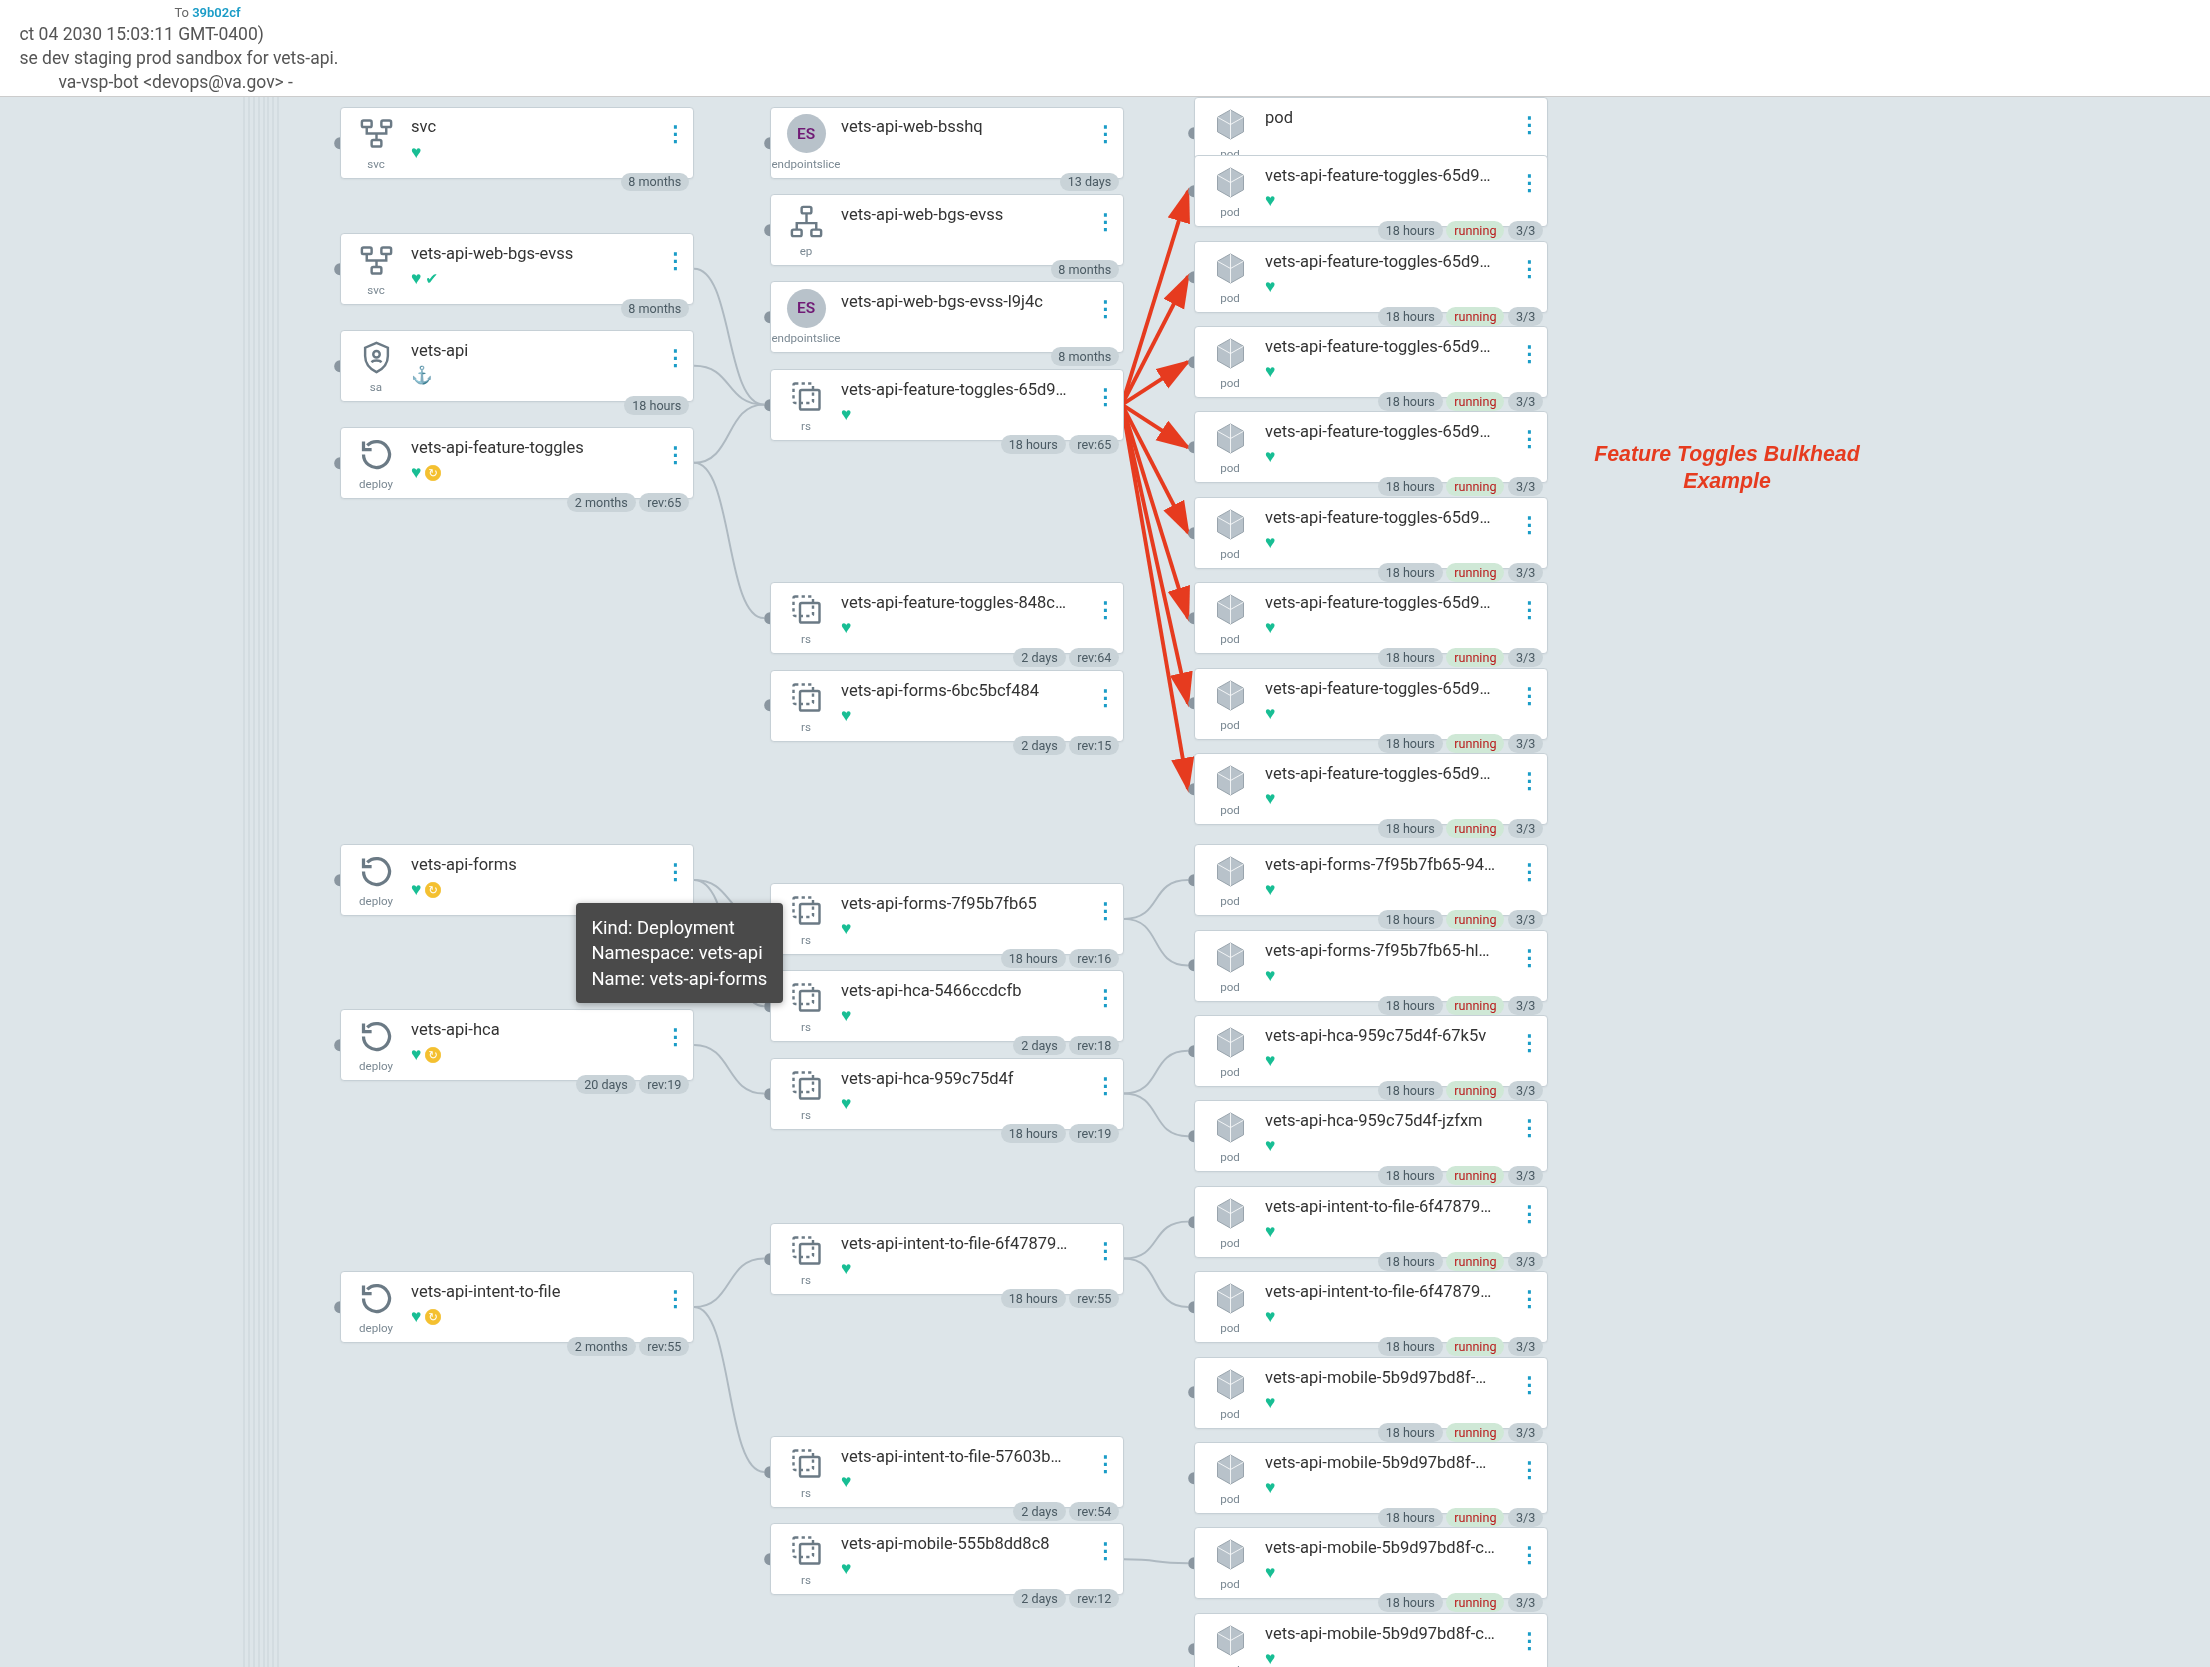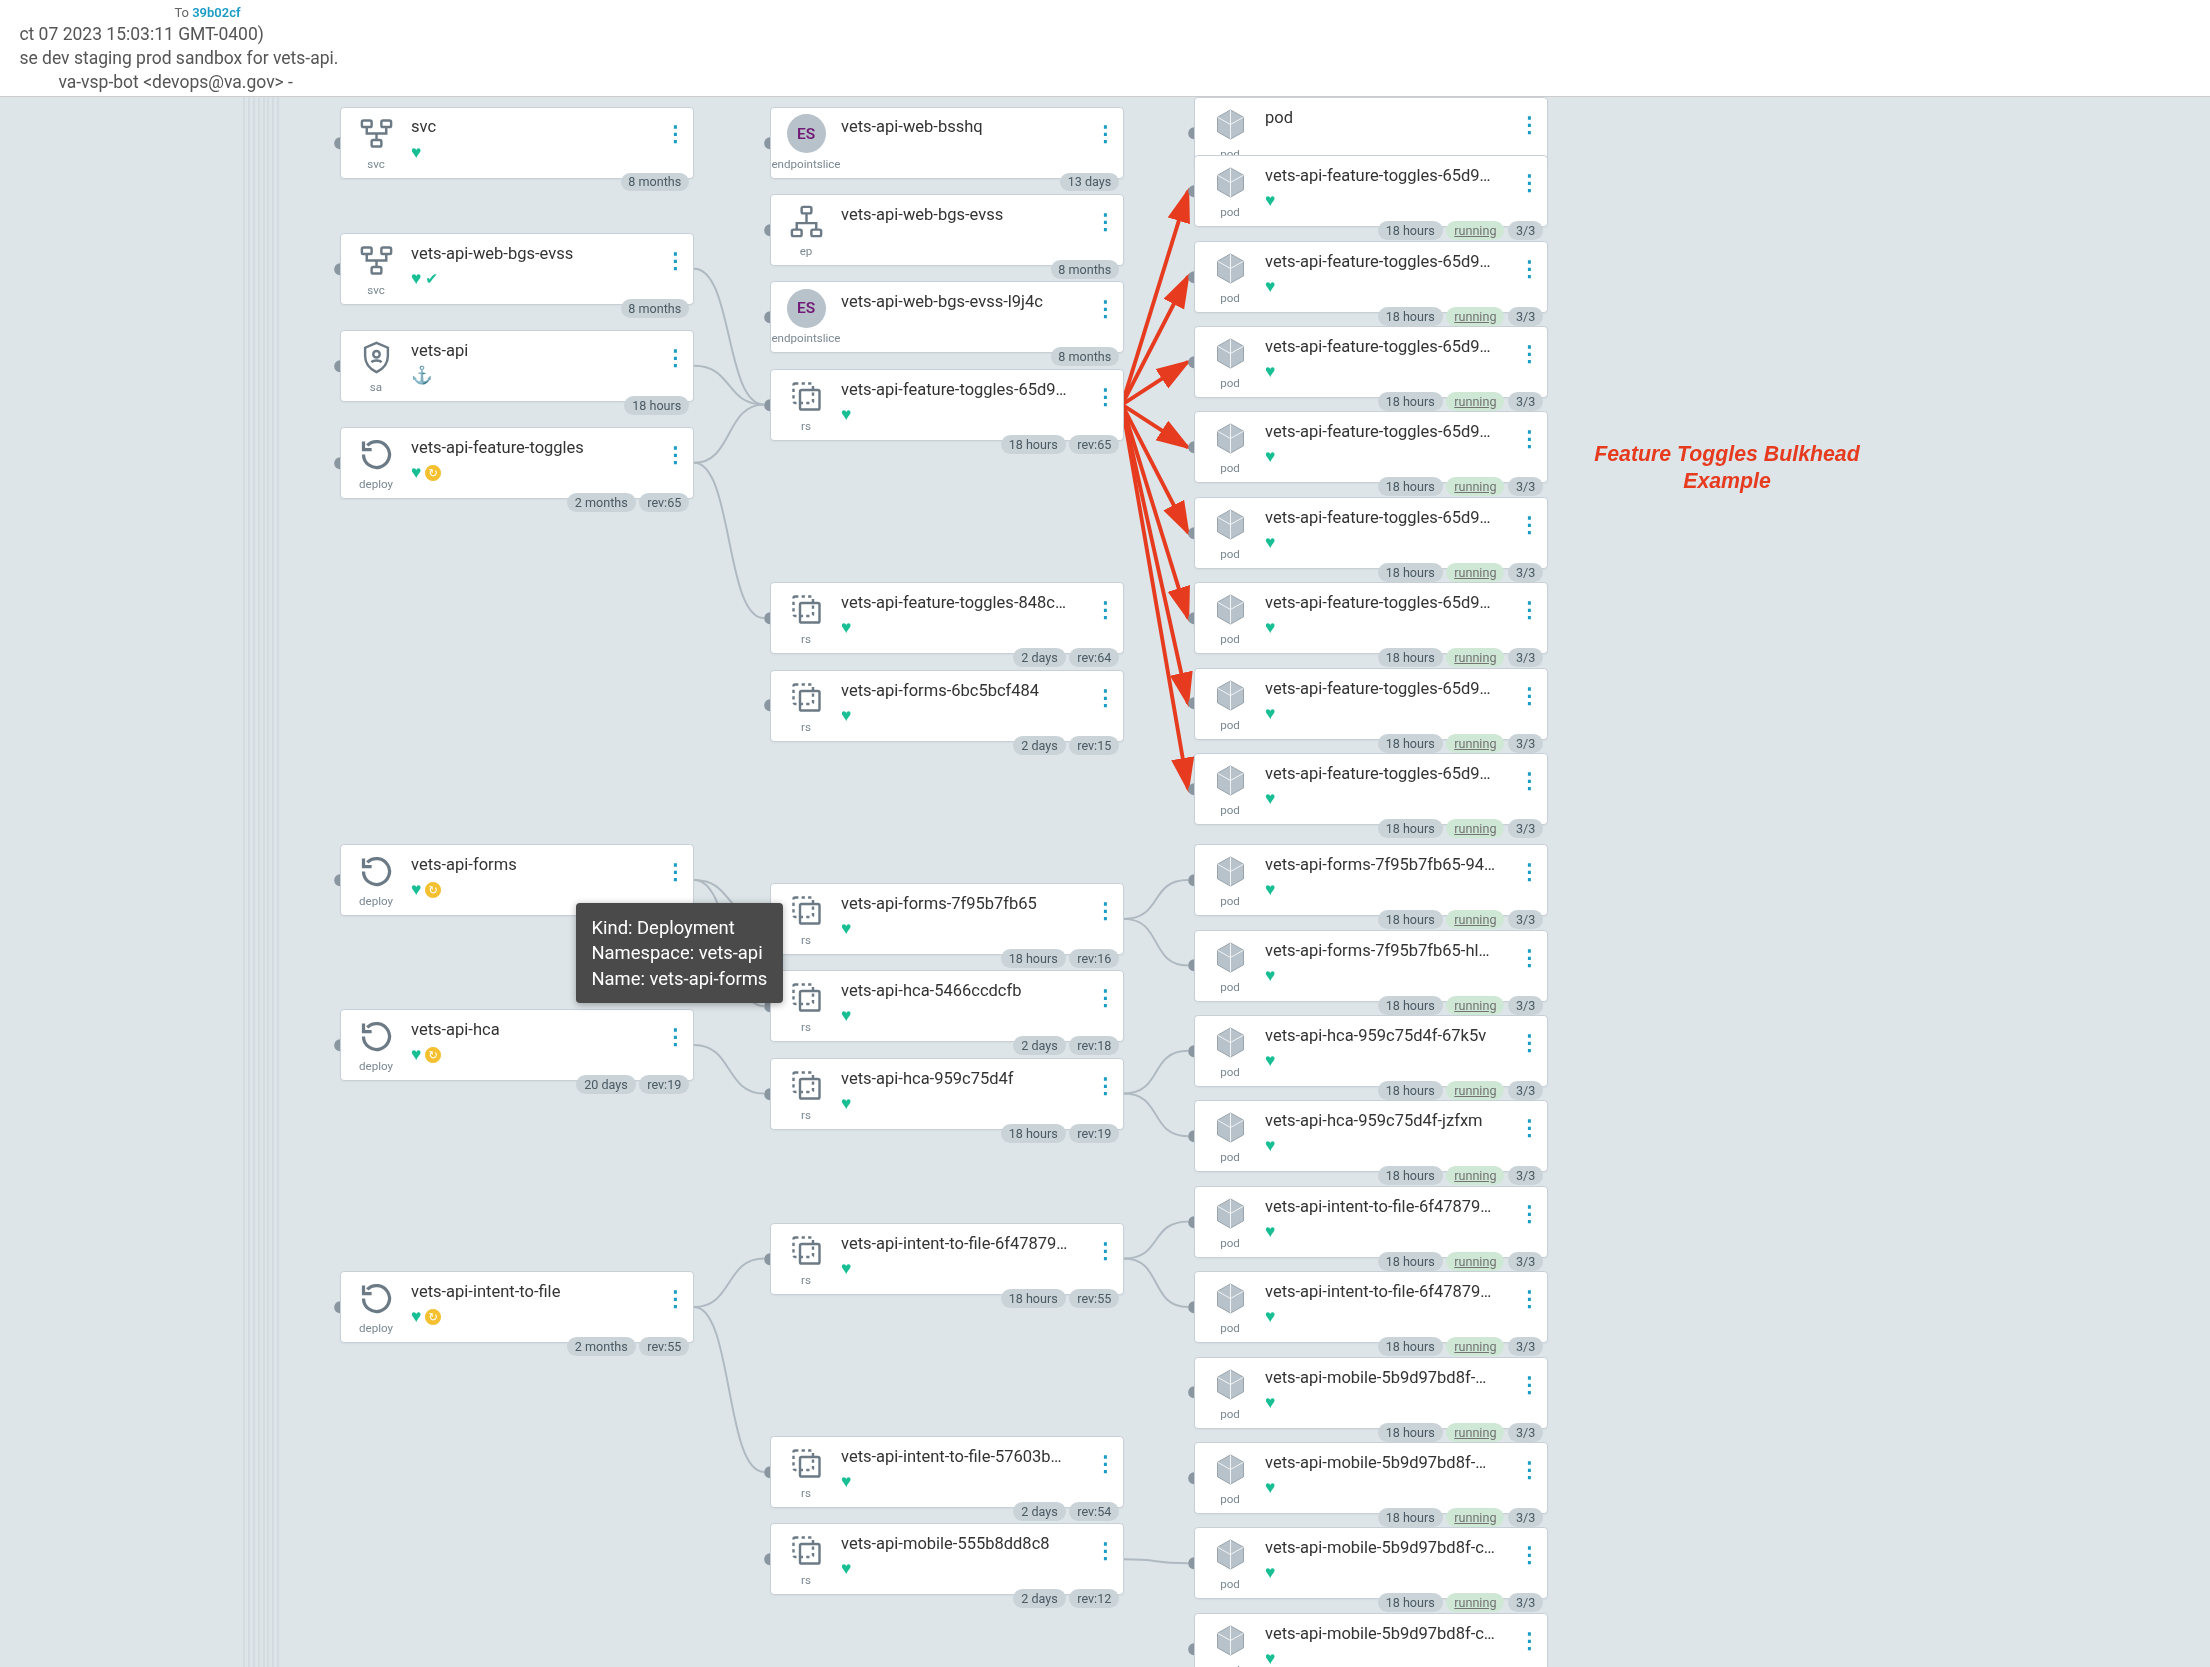--- a/index.html
+++ b/index.html
@@ -79,21 +79,21 @@
     color: #1a9cc7; font-size: 21.3px; font-weight:bold;
   }
   .badges {
     position: absolute; right: 3.9px; bottom: -13.6px;
     display: flex; gap: 3.9px;
   }
   .badge {
     background: #c9d3d8; color: #4a5a63;
     font-size: 12.6px; padding: 1.9px 7.8px; border-radius: 9.7px;
   }
-  .badge.run { background: #cfe8d6; color:#737373;text-decoration:underline; }
+  .badge.run { background: #cfe8d6; color:#b91c1c; }
   .es-circle {
     width:39px;height:39px;border-radius:50%;background:#b8c2ca;color:#701a75;
     display:flex;align-items:center;justify-content:center;font-weight:600;font-size:15.5px;
   }
   .arrow-anchor {
     position:absolute; width:11.6px;height:11.6px;border-radius:50%;
     background:#8a96a0;
     transform:translate(-50%,-50%);
   }
   .tooltip {
@@ -110,21 +110,21 @@
   }
   svg.arrows { position:absolute; top:0; left:0; pointer-events:none; }
 </style>
 </head>
 <body>
 
 <div class="top-bar">
   <div class="to-line" style="margin-left:155px;">
     <span>To </span><span class="hash">39b02cf</span>
   </div>
-  <div class="meta-line">ct 07 2023 15:03:11 GMT-0400)</div>
+  <div class="meta-line">ct 04 2030 15:03:11 GMT-0400)</div>
   <div class="meta-line">se dev staging prod sandbox for vets-api.</div>
   <div class="meta-line" style="text-align:left;margin-left:39px;">va-vsp-bot &lt;devops@va.gov&gt; -</div>
 </div>
 
 <div class="canvas">
   <div class="tracks-strip"></div>
 
   <svg class="arrows" id="grey-edges" width="2211" height="1570" viewBox="0 0 2278 1618">
       <path d="M 715 177 C 755 177, 747 317, 787 317" stroke="#aeb9c1" stroke-width="2" fill="none"></path>
       <path d="M 715 277 C 755 277, 747 317, 787 317" stroke="#aeb9c1" stroke-width="2" fill="none"></path>

